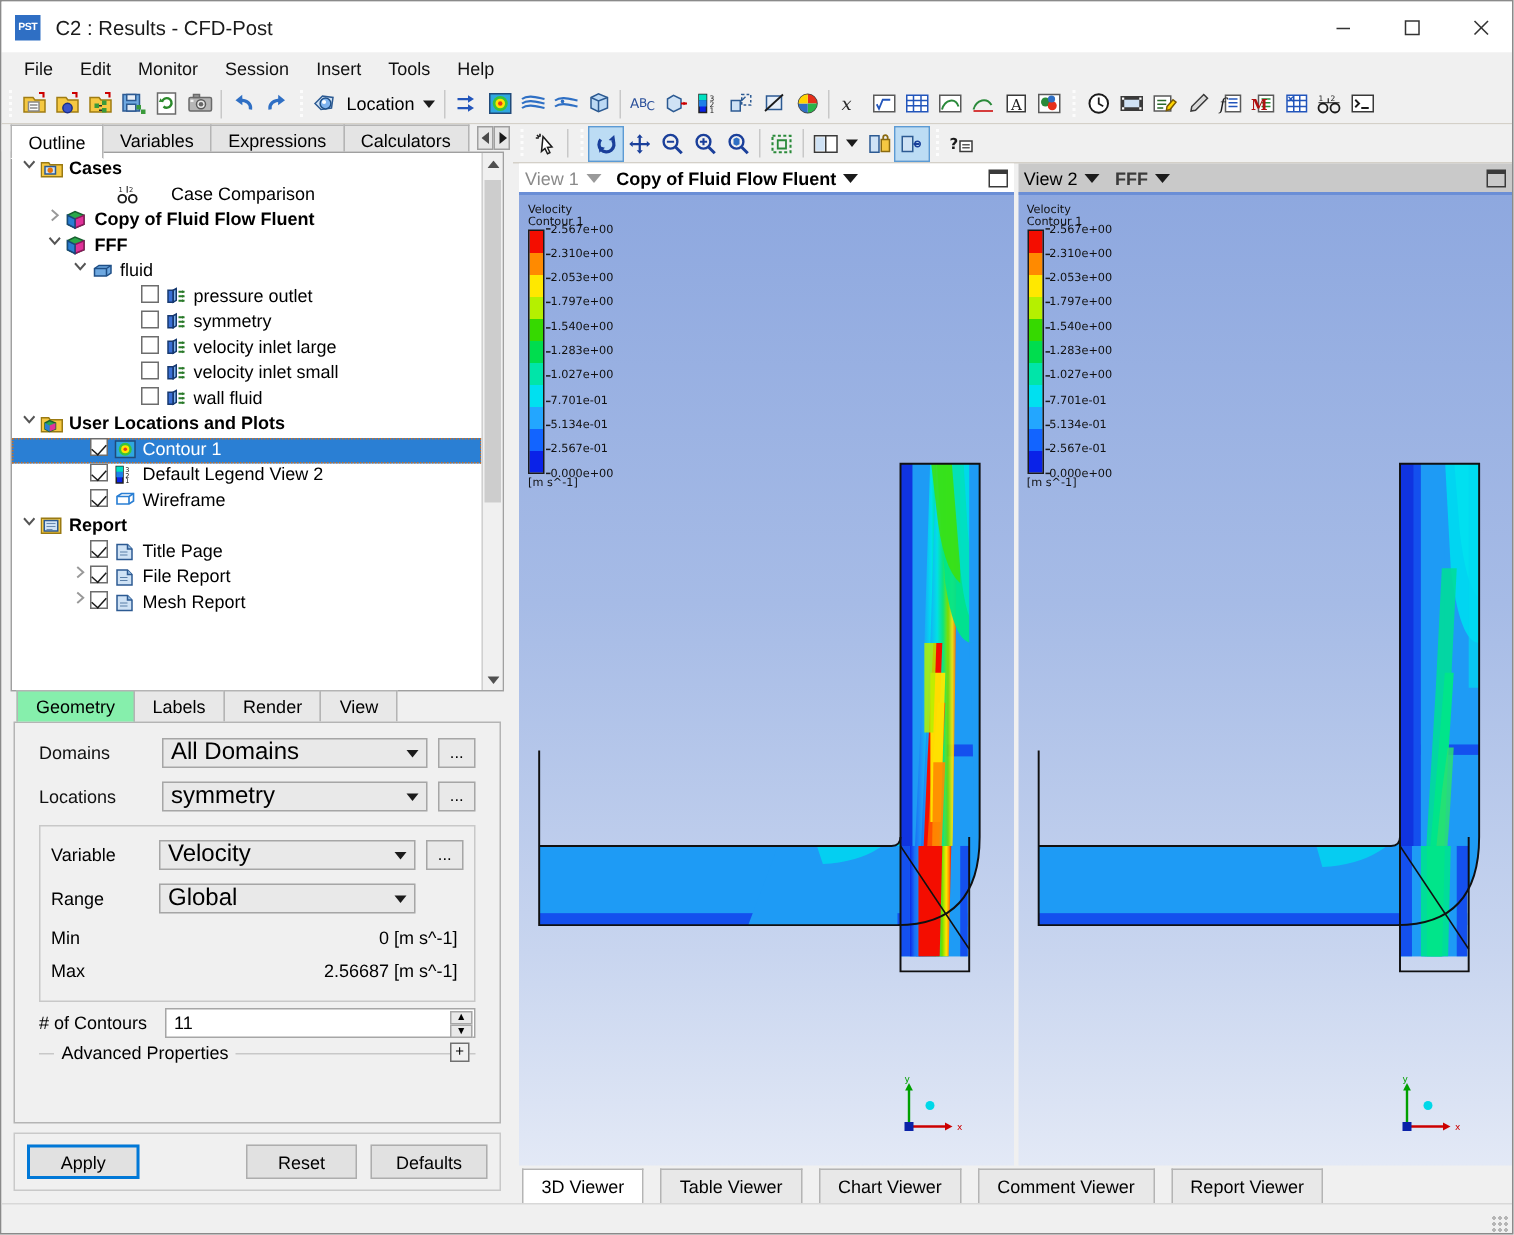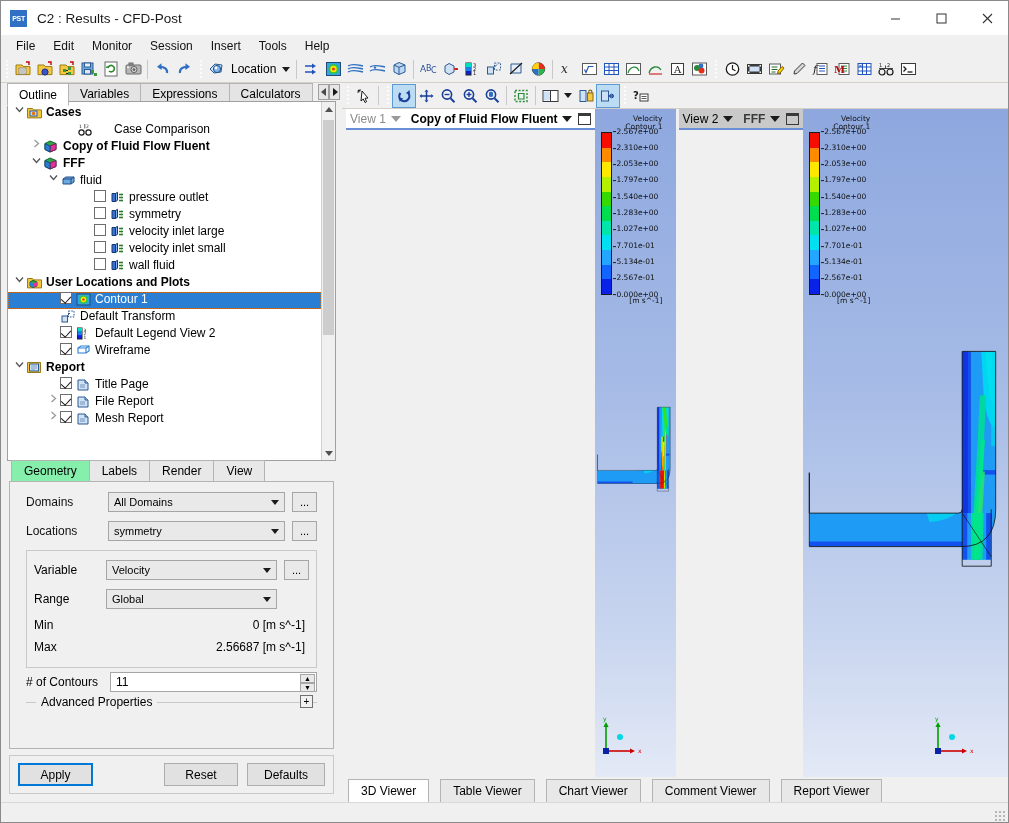--- a/index.html
+++ b/index.html
@@ -79,21 +79,21 @@
   .details-title b { font-weight:bold; }
   .dtabs { display:flex; align-items:flex-end; padding-left:10px; height:20px; }
   .dtab { padding:3px 12px; font-size:12px; border:1px solid #b4b4b4; border-bottom:none;
           background:#e8e8e8; margin-right:-1px; }
   .dtab.sel { background:#86efac; position:relative; z-index:2; }
   .dpanel { margin:0 8px; border:1px solid #b4b4b4; background:#f0f0f0; padding:10px 16px 6px;
             flex:1 1 auto; min-height:0; }
   .frow { display:flex; align-items:center; margin-bottom:9px; }
   .flabel { width:82px; font-size:12px; color:#111; }
   .fcombo { flex:1 1 auto; height:20px; background:#e9e9e9; border:1px solid #a6a6a6;
-            display:flex; align-items:center; padding-left:5px; font-size:11px; position:relative; }
+            display:flex; align-items:center; padding-left:5px; font-size:16px; position:relative; }
   .fcombo .arr { position:absolute; right:5px; width:0;height:0;
             border-left:4px solid transparent;border-right:4px solid transparent;border-top:5px solid #1b1b1b; }
   .fdots { width:25px; height:20px; margin-left:7px; background:#e9e9e9; border:1px solid #a6a6a6;
            font-size:11px; display:flex; align-items:center; justify-content:center; }
   .subgroup { border:1px solid #c8c8c8; padding:9px 7px 5px; margin-top:2px; }
   .vrow { display:flex; align-items:center; margin-bottom:9px; }
   .vlabel { width:72px; font-size:12px; }
   .minmax { display:flex; align-items:center; margin-bottom:8px; }
   .mm-label { width:72px; font-size:12px; }
   .mm-val { flex:1 1 auto; text-align:right; font-size:12px; padding-right:4px; }
@@ -114,21 +114,21 @@
          display:flex; align-items:center; justify-content:center; }
   .btn.apply { width:75px; border:2px solid #0078d7; }
   .btn.reset { width:74px; margin-left:auto; }
   .btn.defaults { width:78px; margin-left:9px; }
 
   
   .vtoolbar { height:26px; display:flex; align-items:center; background:#f0f0f0; flex:0 0 auto;
               border-bottom:1px solid #d4d0c8; }
 
   .viewports { flex:1 1 auto; display:flex; min-height:0; padding:0 2px 0 4px; gap:3px; }
-  .vp { flex:1 1 0; display:flex; flex-direction:row; min-width:0;text-align:right; }
+  .vp { flex:1 1 0; display:flex; flex-direction:column; min-width:0; }
   .vp-head { height:21px; display:flex; align-items:center; padding:0 4px; font-size:12px;
              border-bottom:2px solid #6a8ed6; }
   .vp-head.act { background:#fff; }
   .vp-head.inact { background:#c9c9c9; }
   .vp-name { font-size:12px; }
   .vp-name.dim { color:#8a8a8a; }
   .vp-case { font-weight:bold; font-size:12px; margin-left:4px; }
   .vp-case.dim { font-weight:bold; color:#3a3a3a; }
   .hcaret { width:0;height:0;border-left:5px solid transparent;border-right:5px solid transparent;
             border-top:6px solid #1b1b1b; margin:0 6px 0 5px; }
@@ -662,31 +662,20 @@
                   <rect x="1" y="1" width="13" height="11" fill="#2fa7e0" stroke="#204a7a"></rect>
                   <circle cx="7.5" cy="6.5" r="4.3" fill="#3ac43a"></circle>
                   <circle cx="7.5" cy="6.5" r="2.7" fill="#ffe400"></circle>
                   <circle cx="7.5" cy="6.5" r="1.2" fill="#e83a1a"></circle>
                 </svg>
               </span>
               <span class="tlabel">Contour 1</span>
             </div>
             <div class="tnode" style="padding-left: 38px;">
               <span class="twist"></span>
-              <span class="ticon">
-                <svg width="15" height="13" viewBox="0 0 15 13">
-                  <rect x="1" y="6" width="5.5" height="6" fill="#cfe2f5" stroke="#2c5a92"></rect>
-                  <rect x="7.5" y="1" width="5.5" height="6" fill="none" stroke="#2c5a92" stroke-dasharray="1.6 1.2"></rect>
-                  <path d="M6 6l3-3" stroke="#2c5a92"></path>
-                </svg>
-              </span>
-              <span class="tlabel">Default Transform</span>
-            </div>
-            <div class="tnode" style="padding-left: 38px;">
-              <span class="twist"></span>
               <span class="tcheck on"></span>
               <span class="ticon">
                 <svg width="15" height="13" viewBox="0 0 15 13">
                   <rect x="1.5" y="1" width="4.5" height="11" fill="#0a22e8" stroke="#222"></rect>
                   <rect x="1.5" y="1" width="4.5" height="3.6" fill="#00e0c0"></rect>
                   <rect x="1.5" y="4.6" width="4.5" height="3.6" fill="#1e7fe8"></rect>
                   <text x="7.5" y="4.5" font-size="4.4" font-family="DejaVu Sans" fill="#111">3</text>
                   <text x="7.5" y="8.4" font-size="4.4" font-family="DejaVu Sans" fill="#111">2</text>
                   <text x="7.5" y="12" font-size="4.4" font-family="DejaVu Sans" fill="#111">1</text>
                 </svg>

